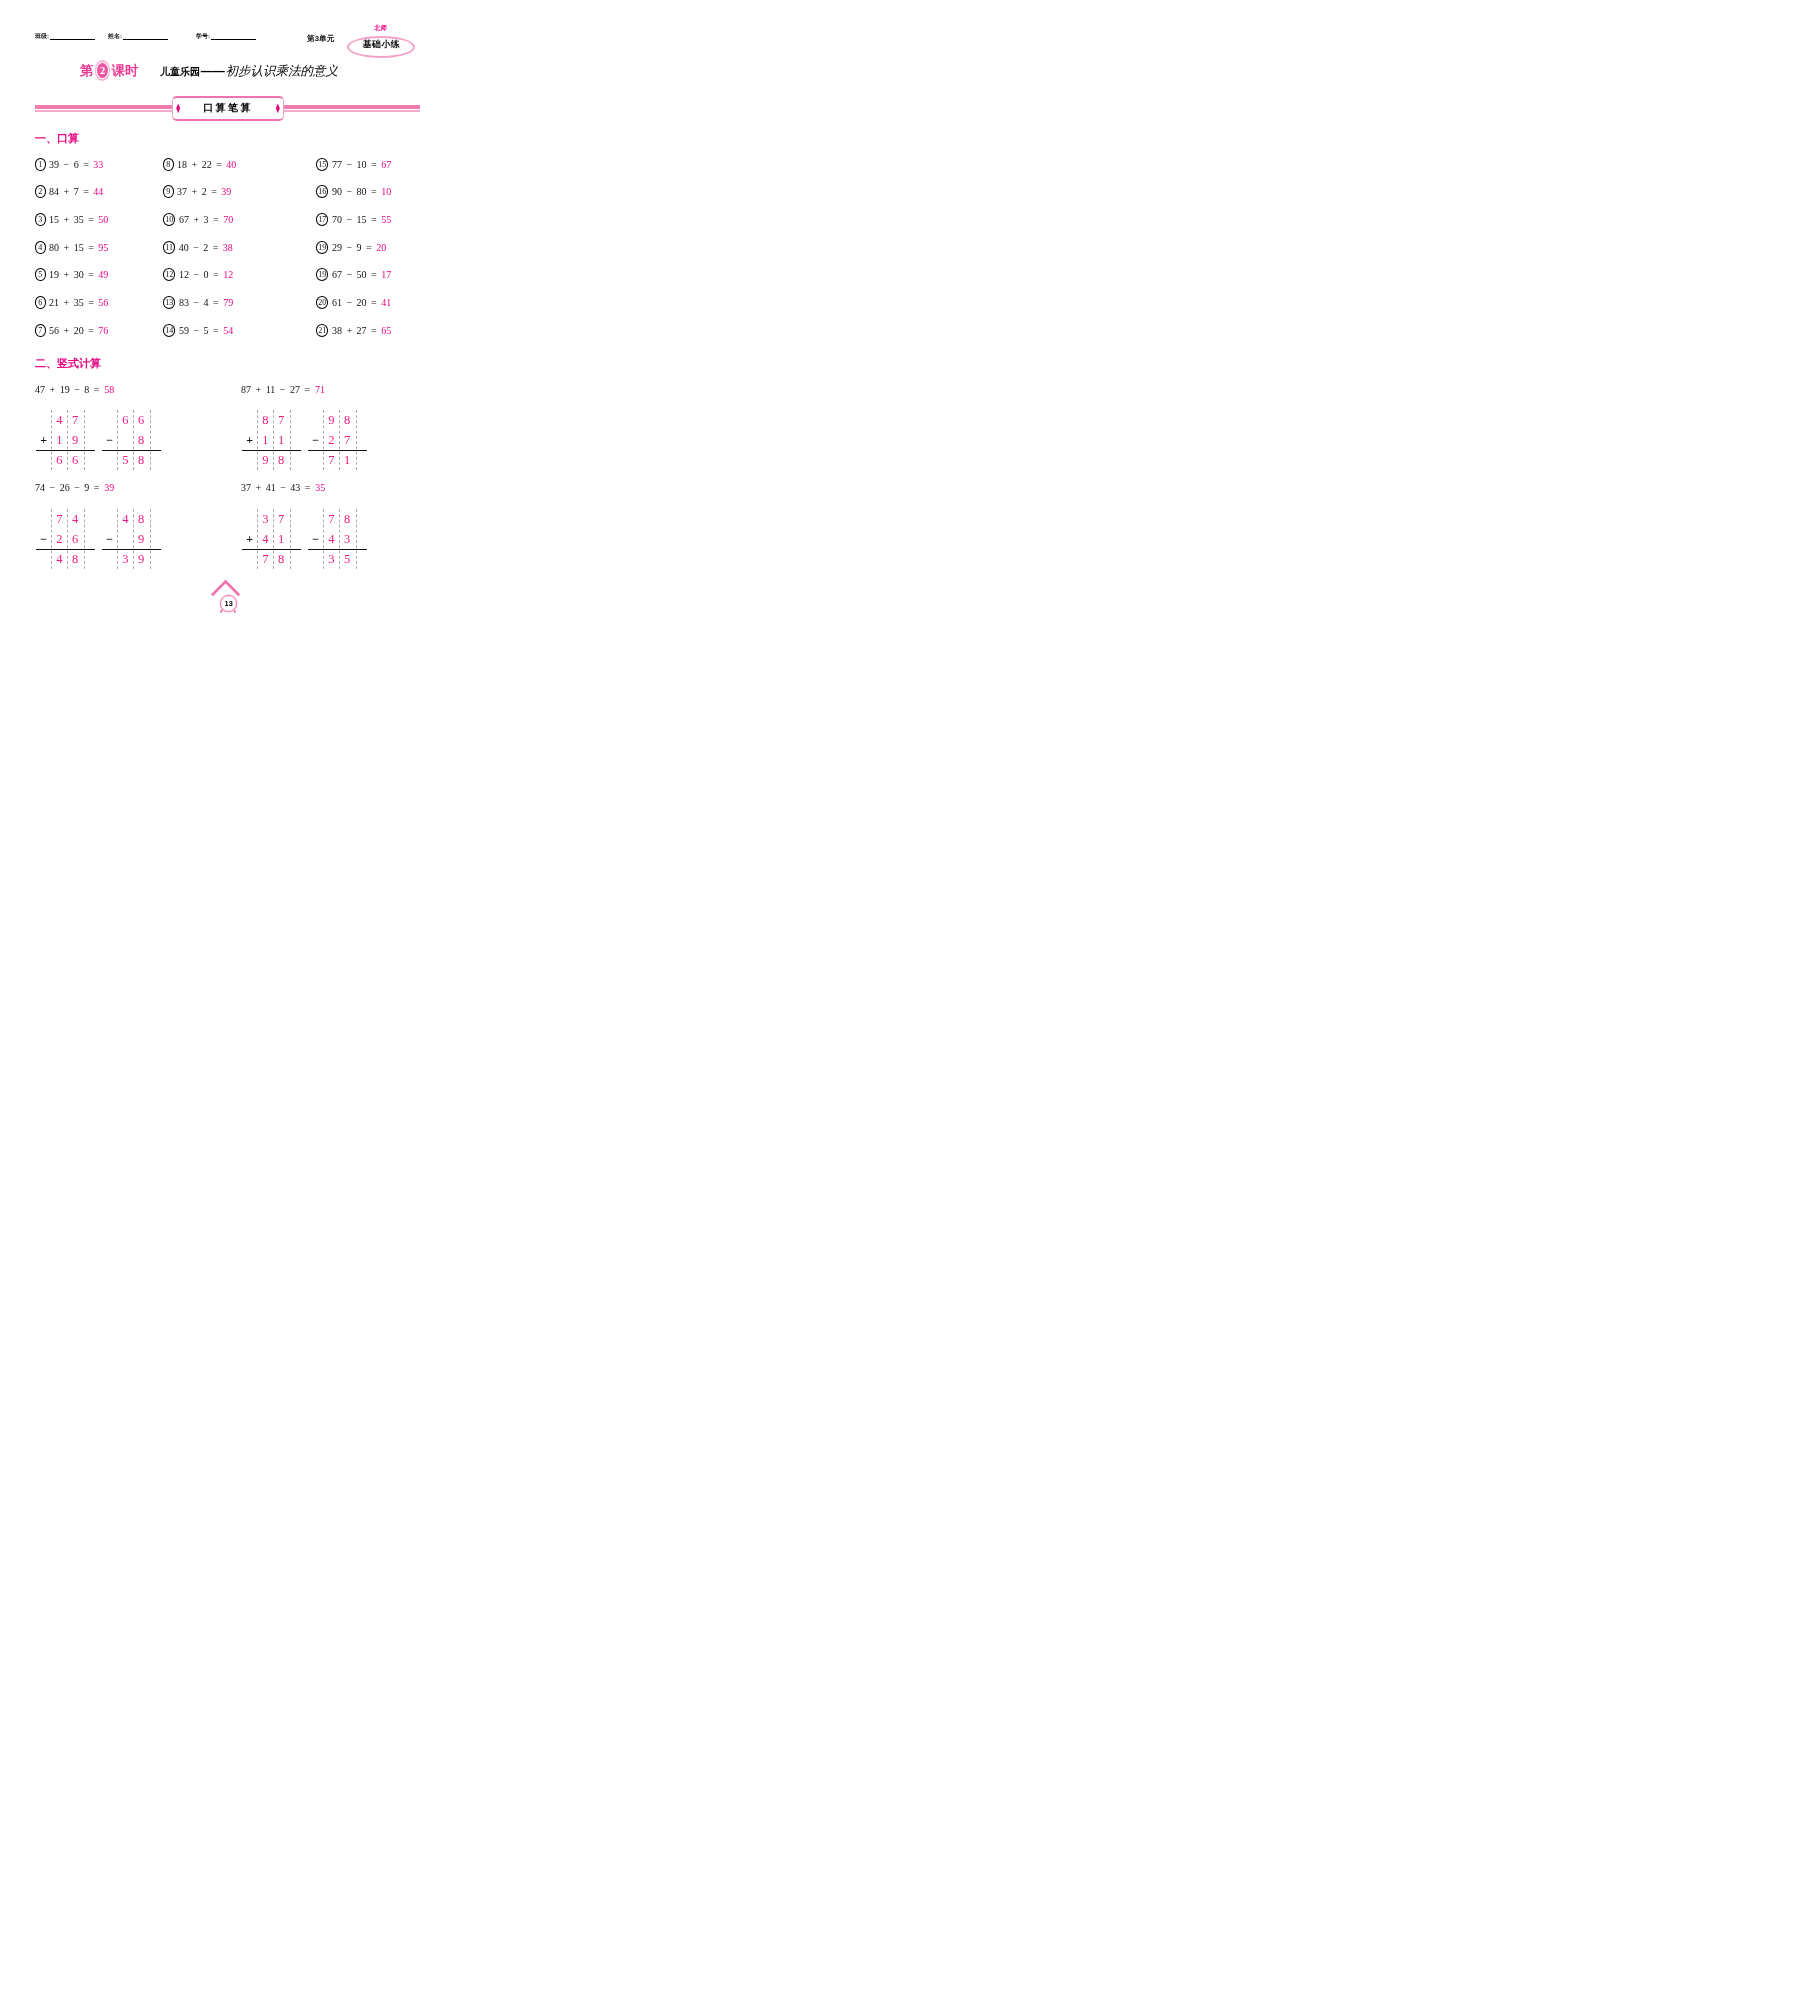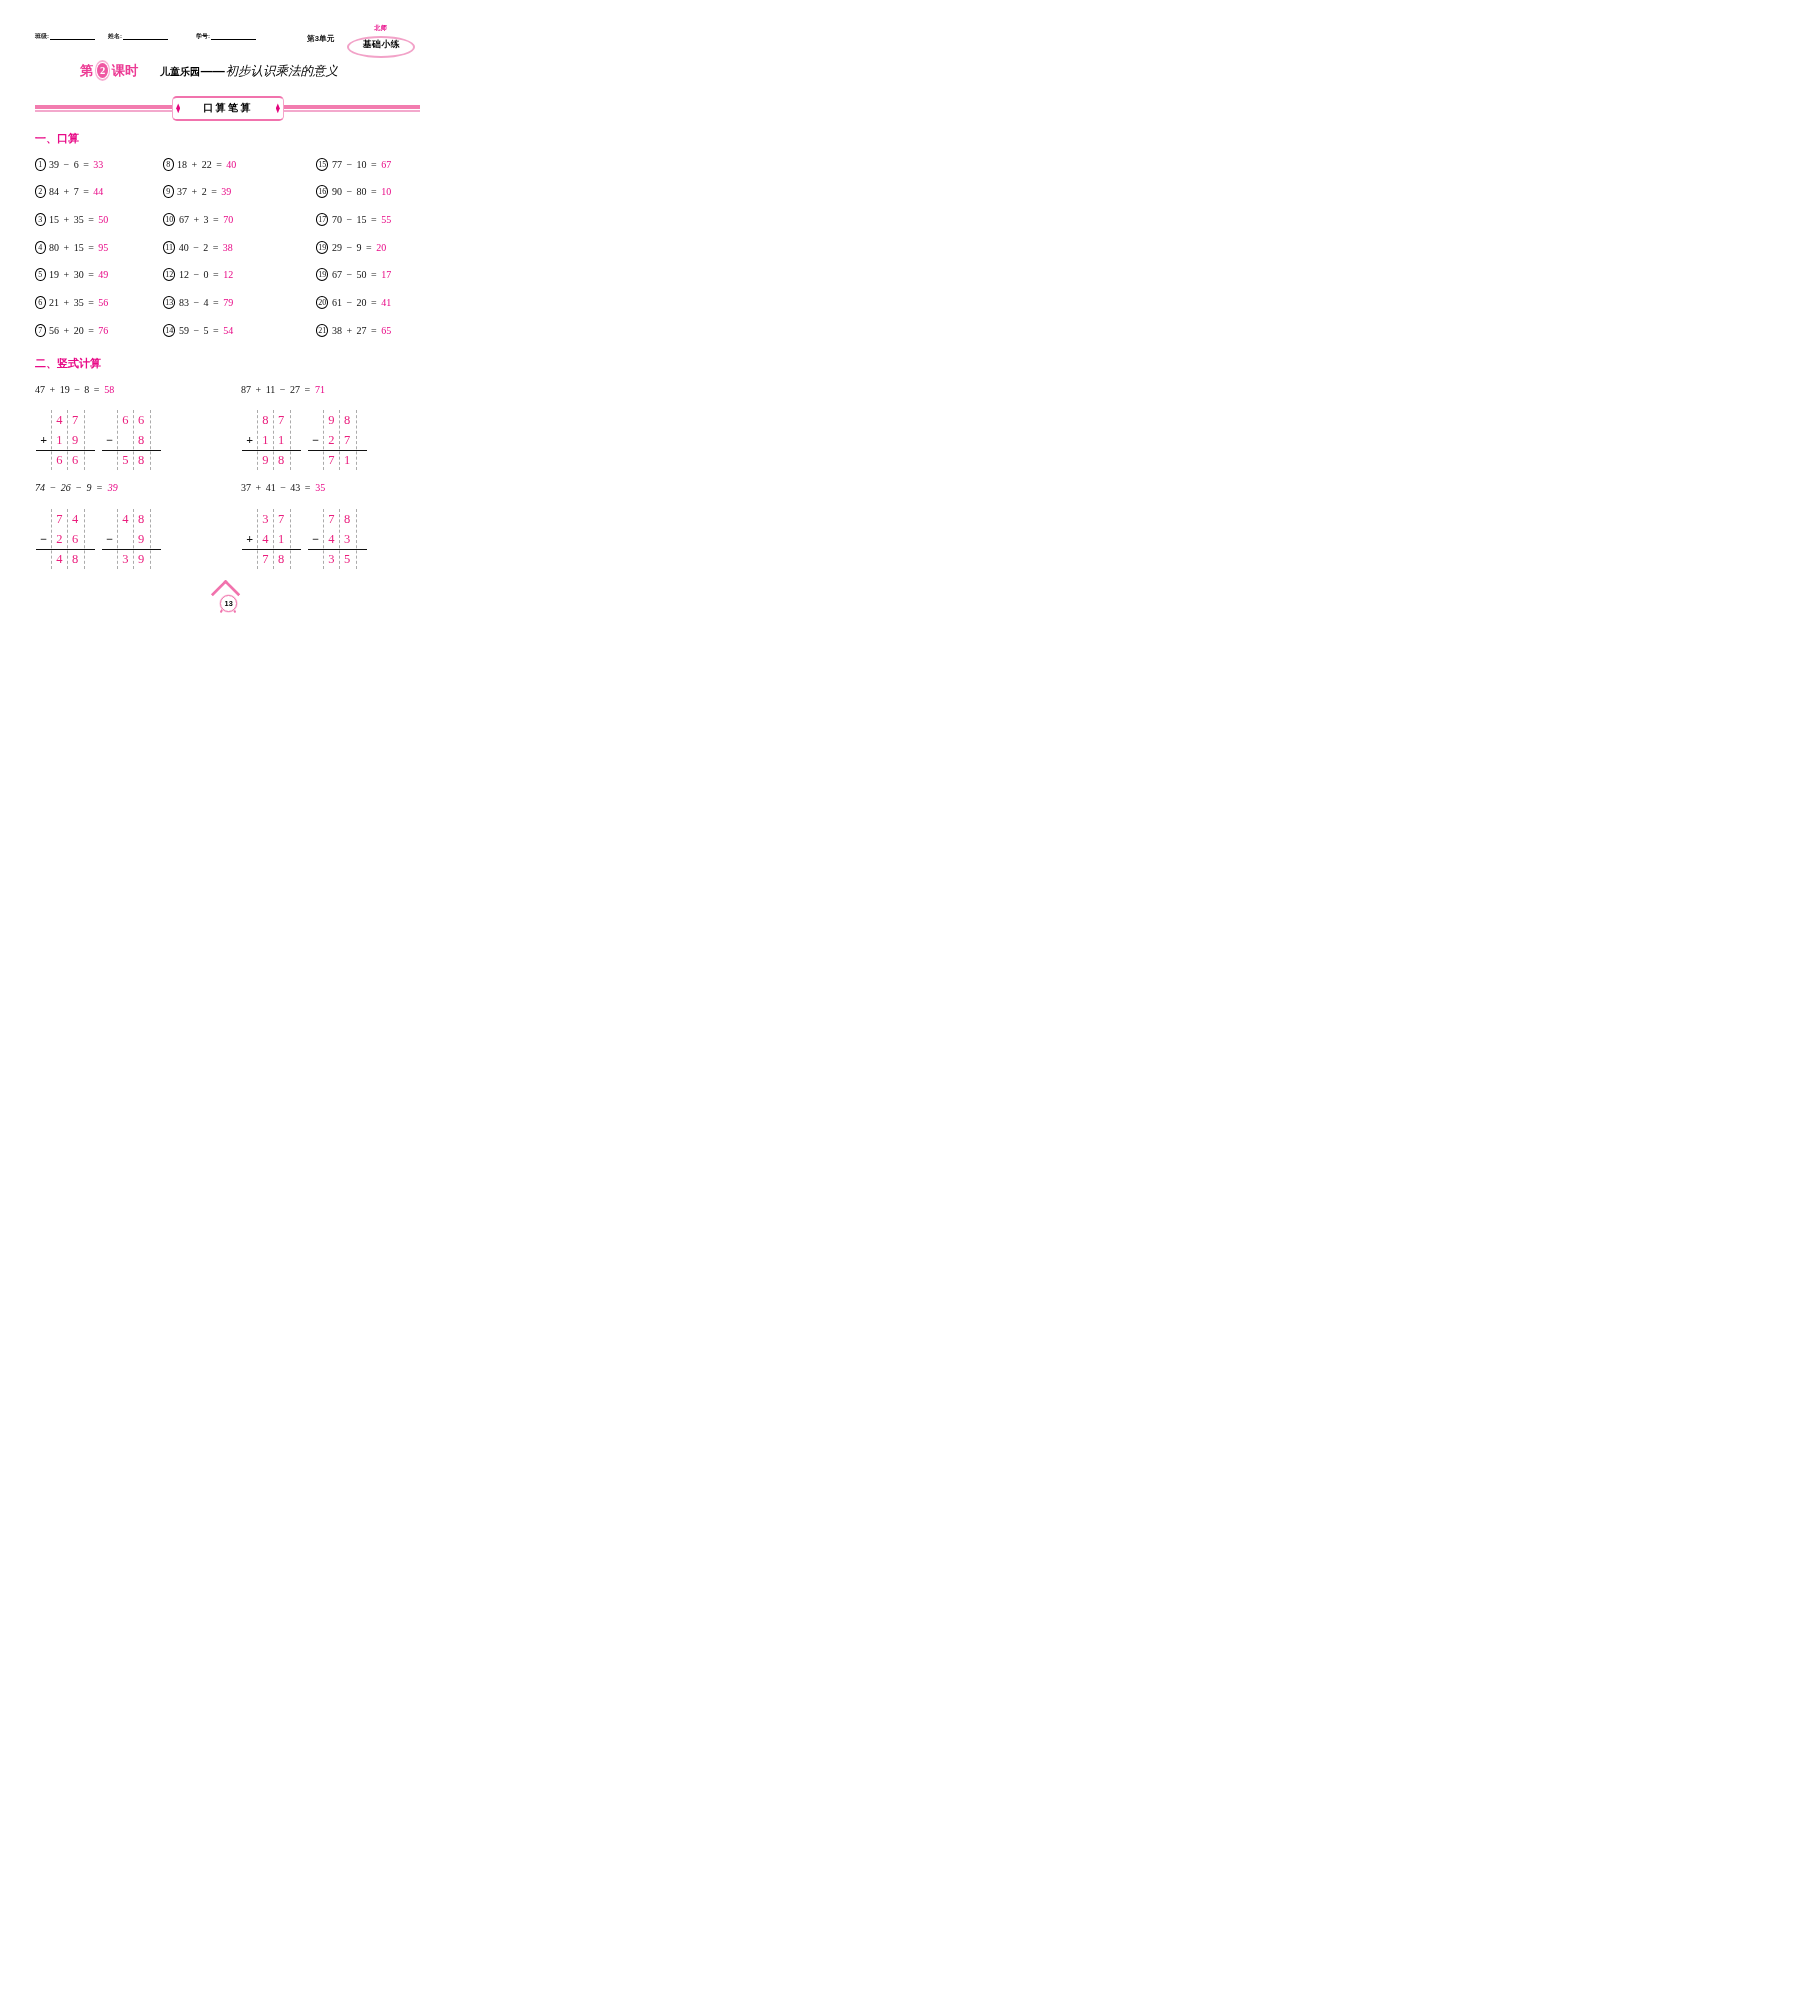--- a/index.html
+++ b/index.html
@@ -51,21 +51,21 @@
         padding:0 1.2px;border:0.8px solid #000;border-radius:50%;font-size:8px;box-sizing:border-box;}
   .expr{word-spacing:2px;color:#111;}
   .ans{color:#e80a87;margin-left:0.8px;}
   .col1{left:35px;} .col2{left:163px;} .col3{left:294px;margin-left:22px;}
   .row1{top:158px;} .row2{top:185px;} .row3{top:213px;} .row4{top:241px;}
   .row5{top:268px;} .row6{top:296px;} .row7{top:324px;}
 
   
   .vexpr{position:absolute;font-family:"Liberation Serif",serif;font-size:10px;white-space:nowrap;word-spacing:1.6px;}
   .ve1{left:35px;top:384px;} .ve2{left:241px;top:384px;}
-  .ve3{left:35px;top:482px;font-style:italic;} .ve4{left:241px;top:482px;}
+  .ve3{left:35px;top:482px;} .ve4{left:241px;top:482px;}
 
   
   .vgrid{position:absolute;width:61px;height:60px;}
   .gA{left:36px;} .gB{left:102px;} .gC{left:242px;} .gD{left:308px;}
   .gr1{top:410px;} .gr2{top:509px;}
   .vgrid .dash{position:absolute;top:0;bottom:0;width:0;border-left:0.8px dashed #ababab;}
   .d1{left:15.3px;} .d2{left:31px;} .d3{left:48px;}
   .vgrid .op{position:absolute;left:0.8px;top:22.6px;width:13.7px;height:15.3px;text-align:center;
              font-family:"Liberation Serif",serif;font-size:12px;font-weight:700;color:#111;}
   .dgt{position:absolute;width:16px;text-align:center;font-family:"Liberation Serif",serif;

